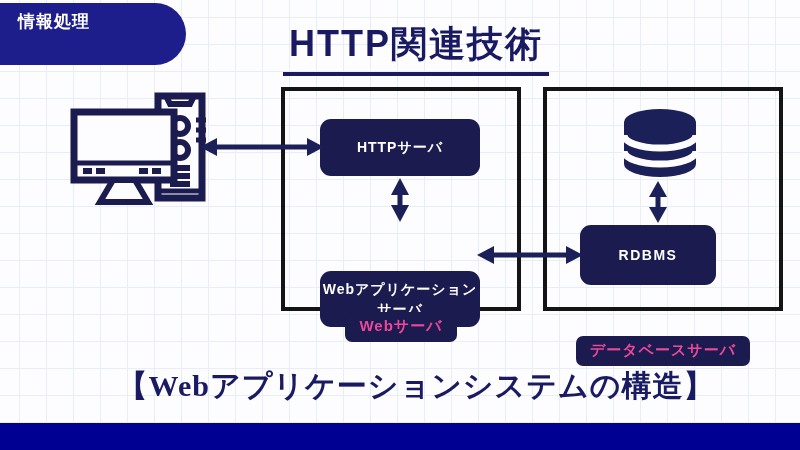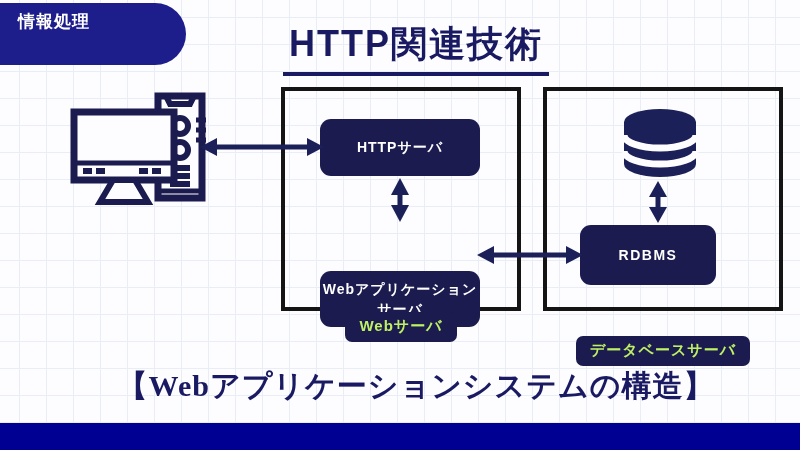--- a/index.html
+++ b/index.html
@@ -55,21 +55,21 @@
   
   .arrow{position:absolute;z-index:5;}
   .arrow svg{display:block;}
   .arr-fill{fill:#1b2158;}
   .arr-stroke{stroke:#1b2158;stroke-width:5;fill:none;}
   
   .tag-wrap{position:absolute;top:312px;width:240px;display:flex;justify-content:center;z-index:4;}
   .tag-wrap.web{left:281px;}
   .tag-wrap.db{left:543px;margin-top:24px;}
   .tag{
-    background:#1b1b4f;color:#bef264;font-weight:bold;font-size:15px;
+    background:#1b1b4f;color:#ec4899;font-weight:bold;font-size:15px;
     border-radius:7px;padding:5px 14px 6px 14px;letter-spacing:1px;white-space:nowrap;
   }
   
   .caption{
     position:absolute;top:366px;left:0;width:100%;text-align:center;
     font-size:30px;font-weight:bold;color:#1a1a63;letter-spacing:1px;font-family:Liberation Serif, serif;
   }
   
   .bottom-bar{
     position:absolute;left:0;bottom:0;width:100%;height:27px;background:#000092;

